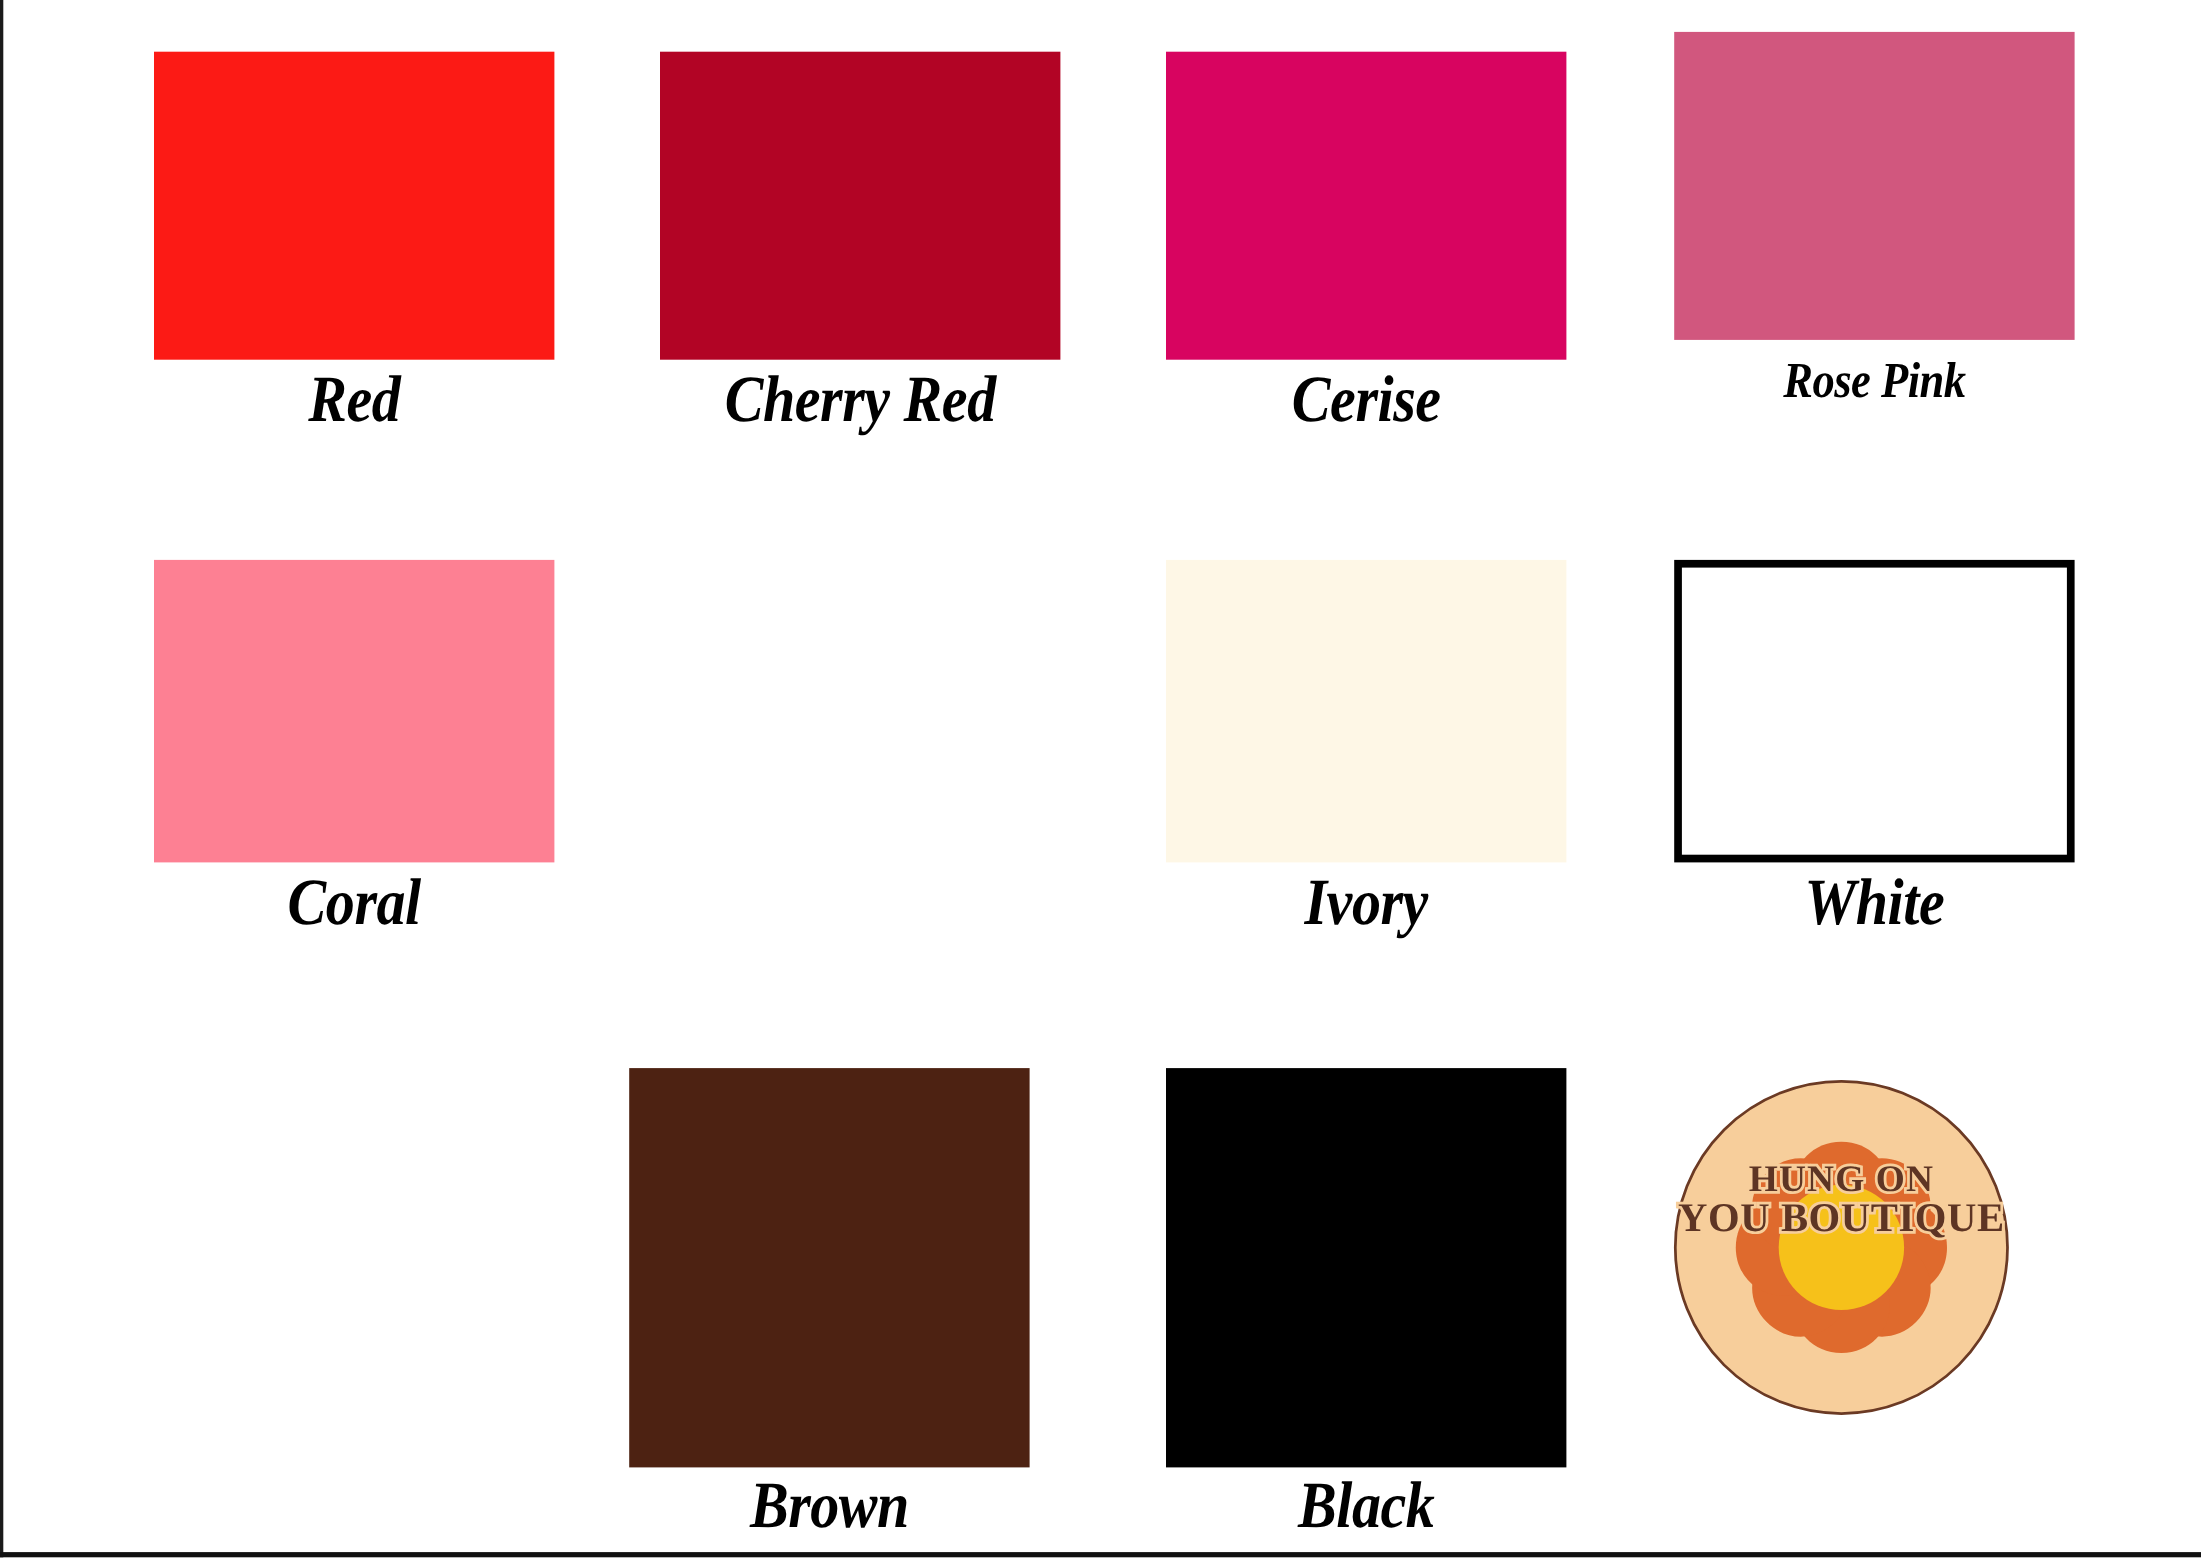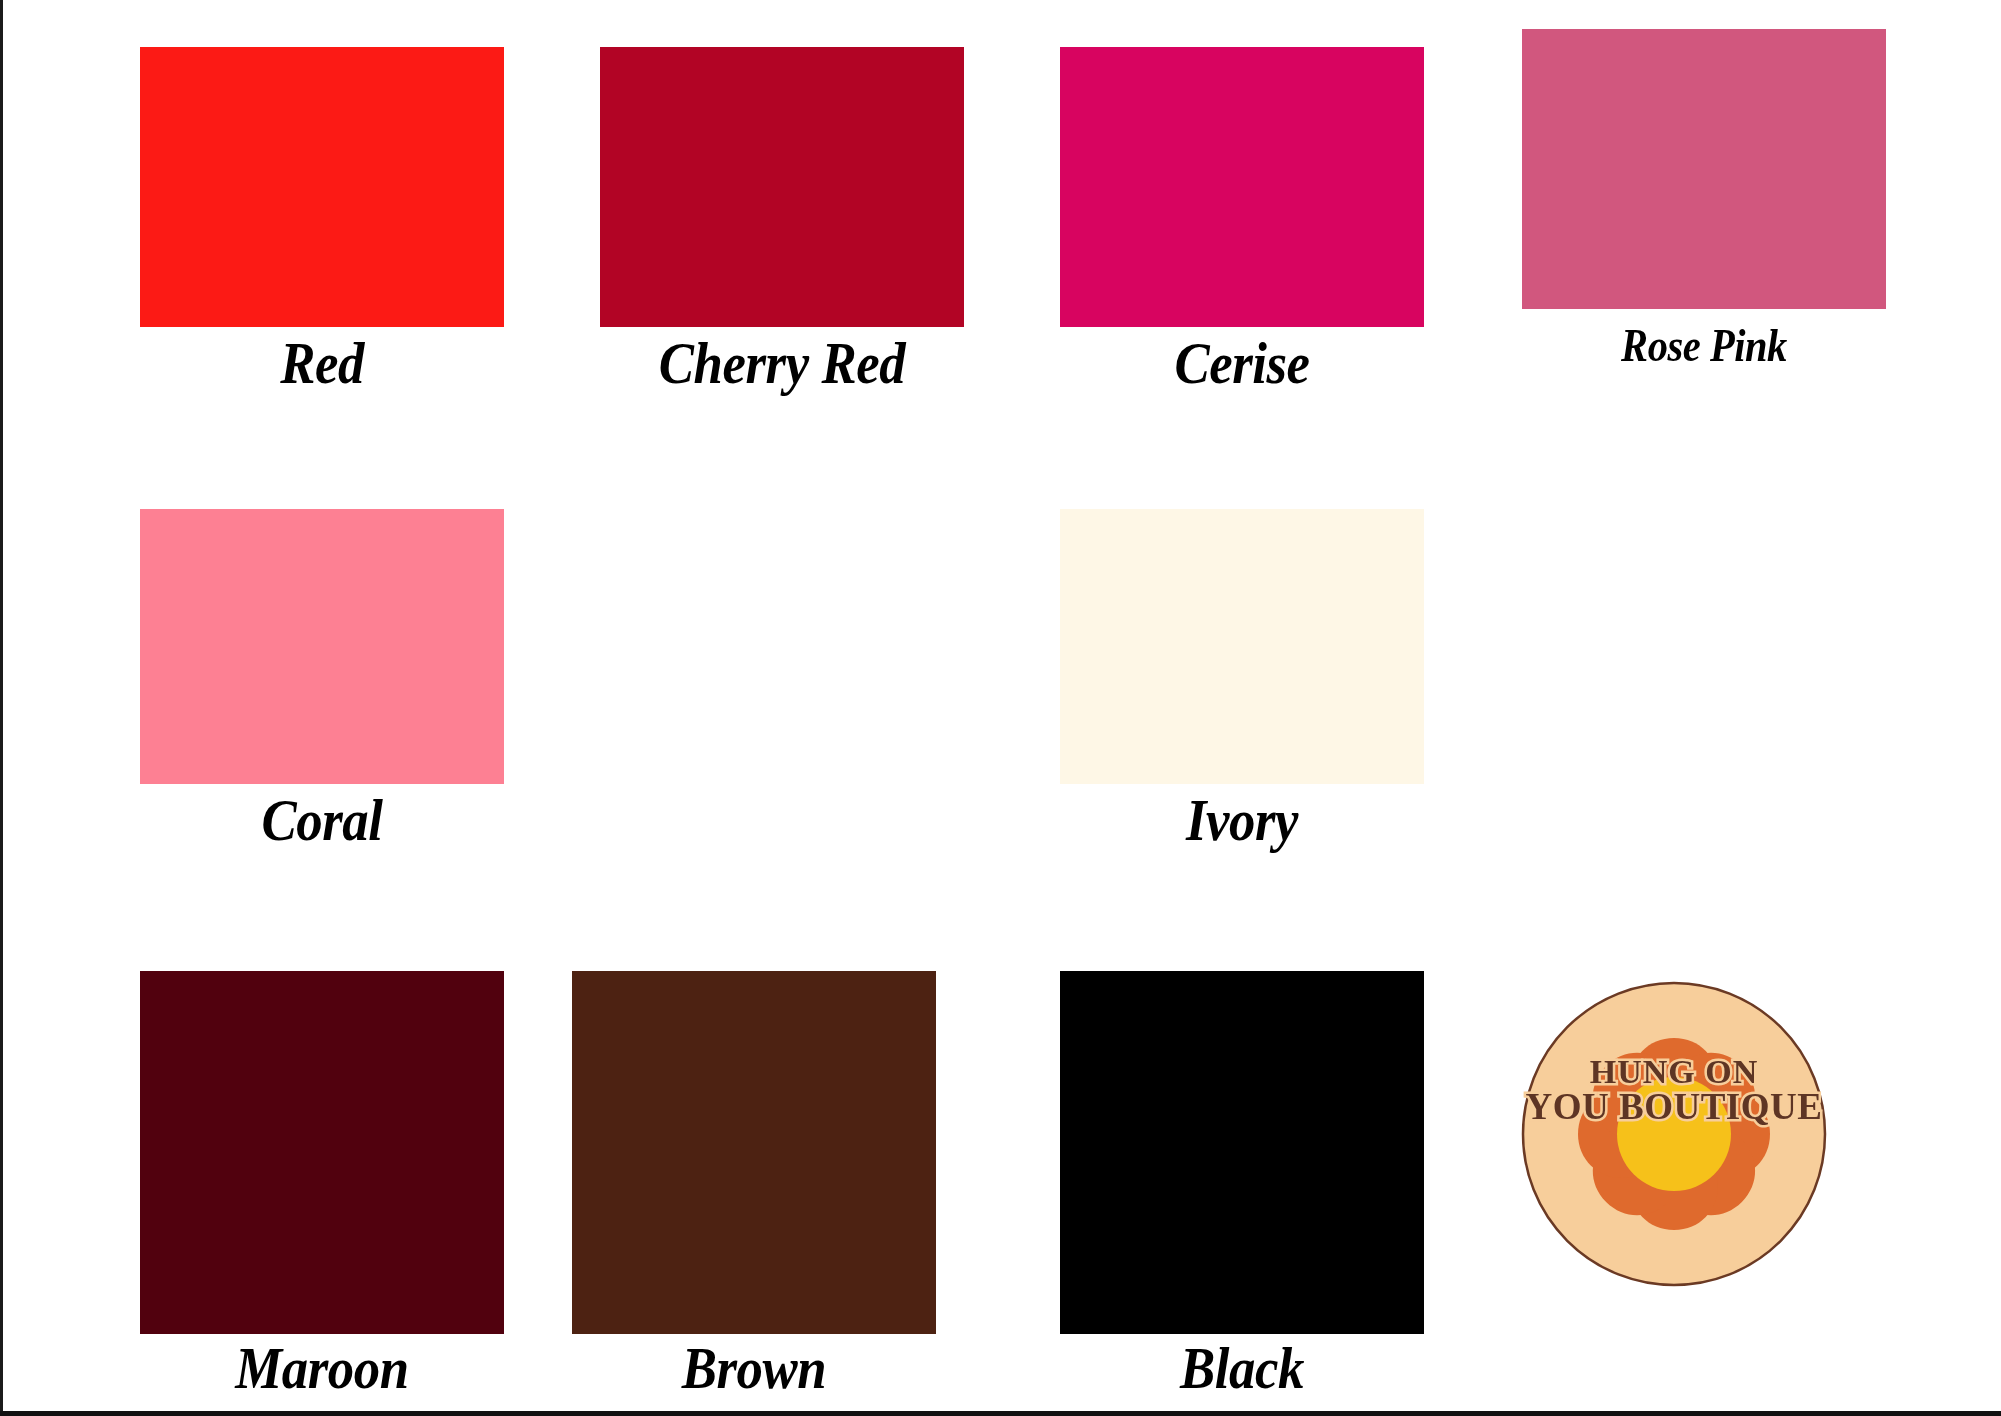--- a/index.html
+++ b/index.html
@@ -121,25 +121,25 @@
       <div class="swatch" style="height: 275px; background-color: rgb(253, 128, 147);"></div>
       <span class="label label-lg" style="margin-top:6px;">Coral</span>
     </div>
 
 
     <div class="cell" style="left:1060px; top:509px;">
       <div class="swatch" style="height: 275px; background-color: rgb(254, 247, 230);"></div>
       <span class="label label-lg" style="margin-top:6px;">Ivory</span>
     </div>
 
-
-    <div class="cell" style="left:140px; top:971px;">
-      <div class="swatch" style="height: 363px; background-color: rgb(81, 1, 14);"></div>
-      <span class="label label-lg" style="margin-top:4px;">Maroon</span>
-    </div>
+    <div class="cell" style="left:1522px; top:509px;">
+      <div class="swatch swatch-outline" style="height: 275px; background-color: rgb(255, 255, 255);"></div>
+      <span class="label label-lg" style="margin-top:6px;">White</span>
+    </div>
+
 
     <div class="cell" style="left:572px; top:971px;">
       <div class="swatch" style="height: 363px; background-color: rgb(77, 34, 18);"></div>
       <span class="label label-lg" style="margin-top:4px;">Brown</span>
     </div>
 
     <div class="cell" style="left:1060px; top:971px;">
       <div class="swatch" style="height: 363px; background-color: rgb(0, 0, 0);"></div>
       <span class="label label-lg" style="margin-top:4px;">Black</span>
     </div>

